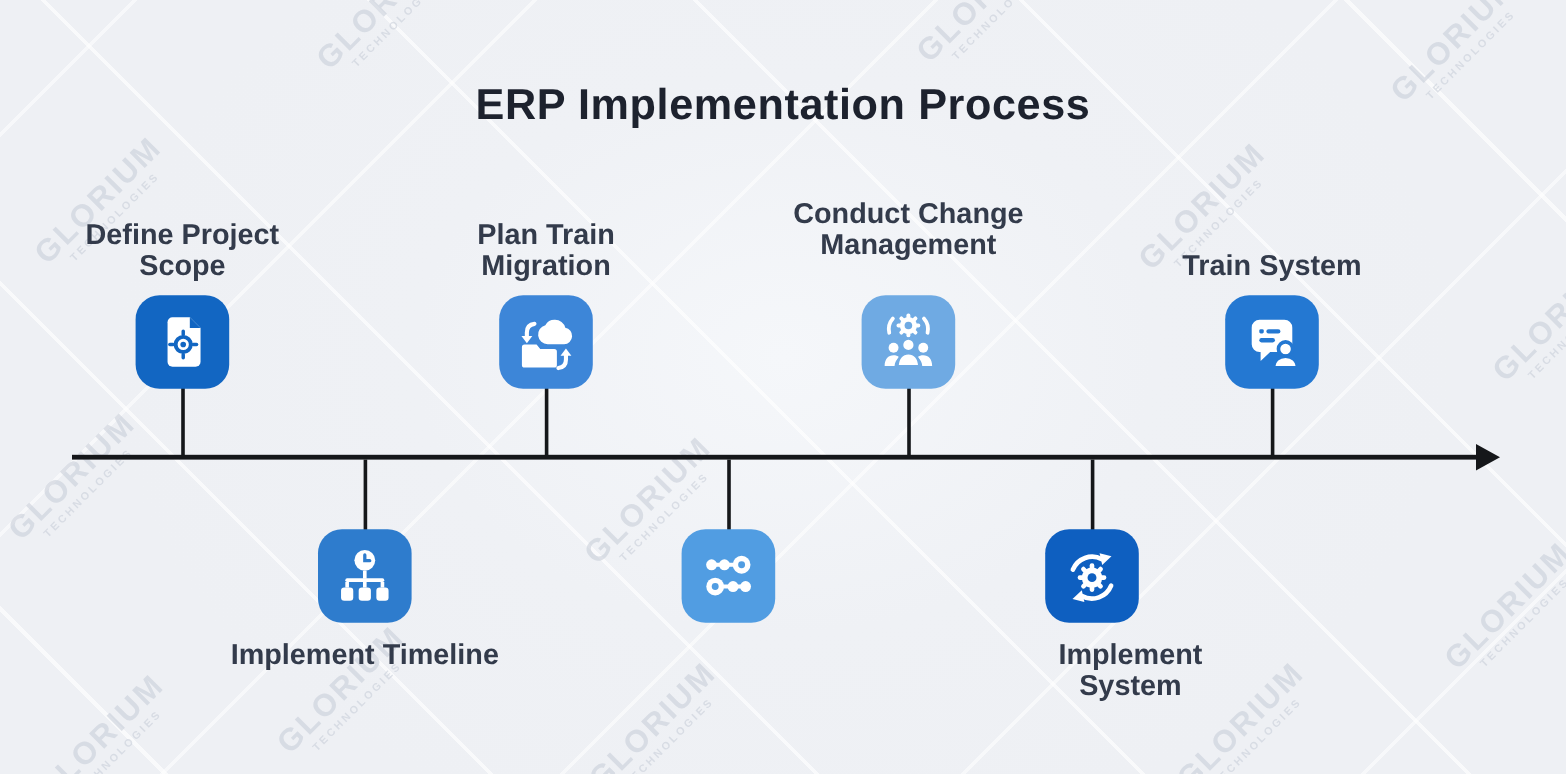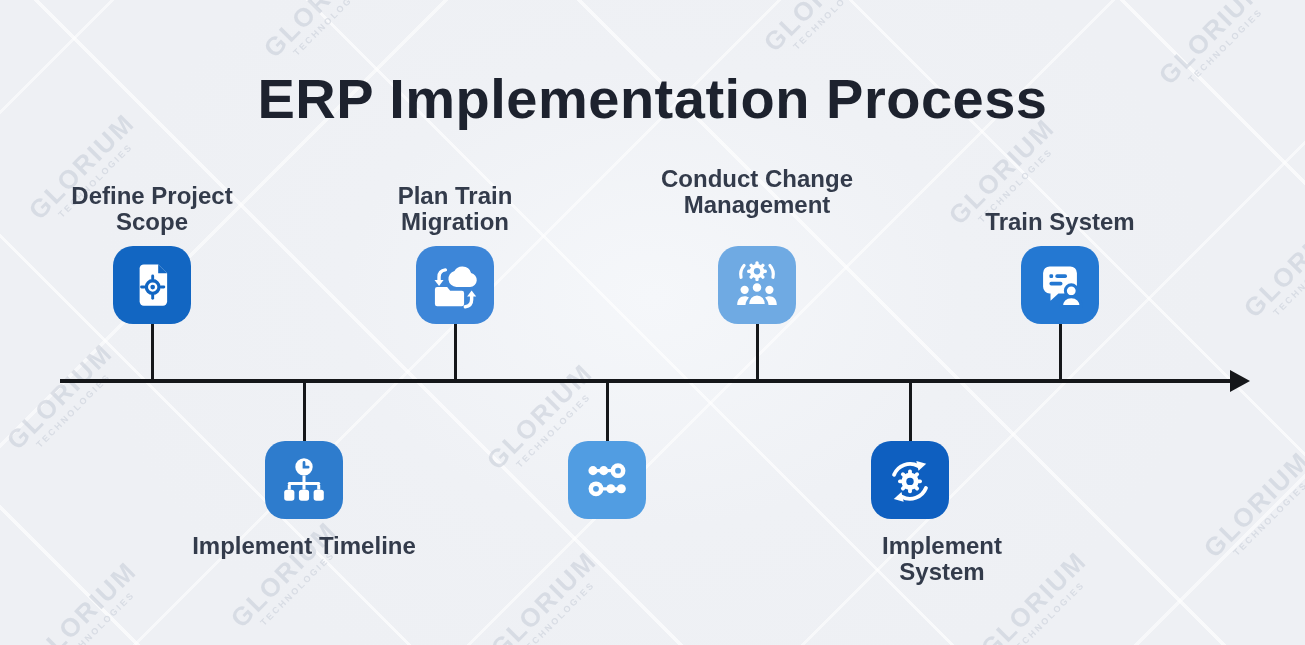--- a/index.html
+++ b/index.html
@@ -23,21 +23,21 @@
     color:var(--watermark,#c6ccd7);
     opacity:.55;
     pointer-events:none;
     user-select:none;
   }
   .wm .l1{display:block;font-size:26px;font-weight:700;letter-spacing:2px;}
   .wm .l2{display:block;font-size:9px;font-weight:700;letter-spacing:2.4px;margin-top:-1px;}
   .title{
     position:absolute;left:0;top:66px;width:100%;
     text-align:center;
-    font-size:56px;font-weight:700;letter-spacing:.5px;
+    font-size:36px;font-weight:700;letter-spacing:.5px;
     color:var(--title,#1d222e);
   }
   .step-label{
     position:absolute;
     text-align:center;
     font-size:24px;line-height:26px;font-weight:700;
     color:var(--label,#333b4b);
   }
   .icon-tile{
     position:absolute;

